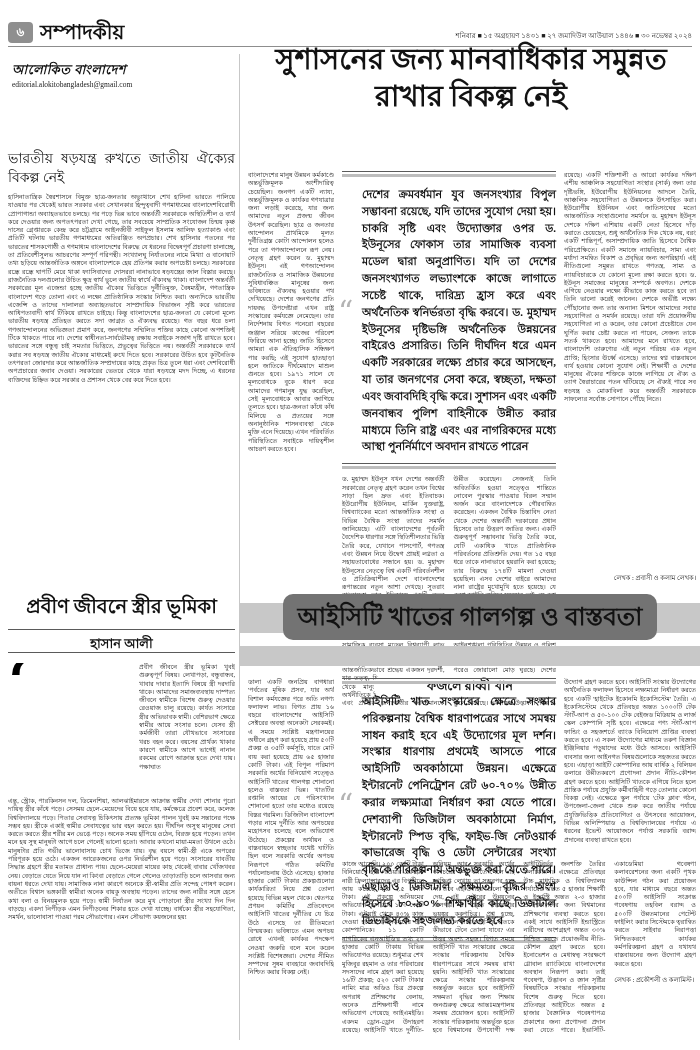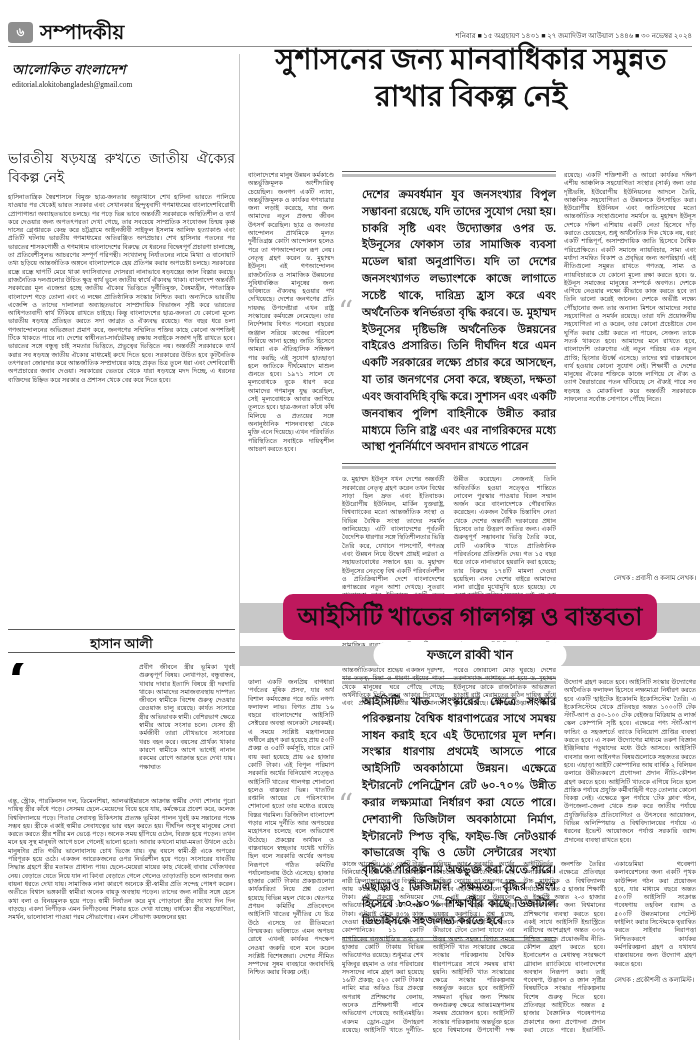--- a/index.html
+++ b/index.html
@@ -44,23 +44,23 @@
   .m1-center{left:342px;top:171px;width:214px;}
   .quote-box{position:relative;padding:9px 0 8px 0;}
   .quote-glyph{position:absolute;left:-4px;top:42%;font-size:30px;color:#b3b3b3;font-family:"DejaVu Serif",serif;line-height:1;}
   .quote-text{margin-left:20px;width:194px;font-size:11px;font-weight:600;line-height:1.53;text-align:justify;}
   .m1-twocol{margin-top:6px;height:238px;column-count:2;column-gap:9px;column-fill:auto;}
   .m1-col-right{left:564px;top:171px;width:132px;height:412px;}
   .signature{position:absolute;bottom:0;right:0;font-size:6.6px;}
   
   .m2-hband{left:240px;top:603px;width:460px;height:30px;background:#c8c8c8;}
   .m2-hbox{position:absolute;left:50%;transform:translateX(-50%);top:-9px;width:374px;height:46px;
-           background:#be185d;border-radius:10px;text-align:center;font-size:24.5px;font-weight:bold;line-height:46px;}
+           background:#737373;border-radius:10px;text-align:center;font-size:24.5px;font-weight:bold;line-height:46px;}
   .m2-band{left:240px;top:646px;width:460px;height:20px;}
-  .m2-pill{width:193px;height:26px;line-height:26px;}
+  .m2-pill{width:193px;height:26px;line-height:26px;margin-top:31px;}
   .m2-col-left{left:248px;top:678px;width:86px;height:360px;}
   .m2-center{left:342px;top:678px;width:214px;}
   .m2-col-right{left:564px;top:678px;width:132px;height:172px;}
   .m2-bottom{left:342px;top:860px;width:354px;height:178px;column-count:4;column-gap:9px;column-fill:auto;}
   .m2-sig{font-size:6.6px;margin-top:8px;}
 </style>
 </head>
 <body>
 
 <div class="page">
@@ -69,20 +69,21 @@
   <div class="abs section-title">সম্পাদকীয়</div>
   <div class="abs dateline">শনিবার ■ ১৫ অগ্রহায়ণ ১৪৩১ ■ ২৭ জমাদিউল আউয়াল ১৪৪৬ ■ ৩০ নভেম্বর ২০২৪</div>
   <div class="abs hdr-rule"></div>
 
   <div class="abs masthead-name">আলোকিত বাংলাদেশ</div>
   <div class="abs masthead-email">editorial.alokitobangladesh@gmail.com</div>
 
   <div class="abs l1-headline">ভারতীয় ষড়যন্ত্র রুখতে জাতীয় ঐক্যের বিকল্প নেই</div>
   <div class="abs tiny l1-body">হাসিনাতান্ত্রিক স্বৈরশাসনে বিমুক্ত ছাত্র-জনতার অভ্যুত্থানে শেখ হাসিনা ভারতে পালিয়ে যাওয়ার পর থেকেই ভারত সরকার এবং সেখানকার হিন্দুত্ববাদী গণমাধ্যমের বাংলাদেশবিরোধী প্রোপাগান্ডা অব্যাহতভাবে চলছে। পর পড়ে ভিন্ন ভাবে অন্তর্বর্তী সরকারকে অস্থিতিশীল ও ব্যর্থ করে দেওয়ার জন্য অপতৎপরতা দেখা গেছে, তার সবচেয়ে সাম্প্রতিক সংযোজন চিন্ময় কৃষ্ণ দাসের গ্রেপ্তারকে কেন্দ্র করে চট্টগ্রামে আইনজীবী সাইফুল ইসলাম আলিফ হত্যাকাণ্ড এবং প্রতিটি ঘটনায় ভারতীয় গণমাধ্যমের অতিরঞ্জিত অপপ্রচার। শেখ হাসিনার পতনের পর ভারতের শাসকগোষ্ঠী ও গণমাধ্যম বাংলাদেশের বিরুদ্ধে যে ধরনের বিদ্বেষপূর্ণ প্রচারণা চালাচ্ছে, তা প্রতিবেশীসুলভ আচরণের সম্পূর্ণ পরিপন্থী। সংখ্যালঘু নির্যাতনের নামে মিথ্যা ও বানোয়াট তথ্য ছড়িয়ে আন্তর্জাতিক অঙ্গনে বাংলাদেশকে হেয় প্রতিপন্ন করার অপচেষ্টা চলছে। সরকারের রন্ধ্রে রন্ধ্রে ঘাপটি মেরে থাকা ফ্যাসিবাদের দোসররা নানাভাবে ষড়যন্ত্রের জাল বিস্তার করছে। রাজনৈতিক দলগুলোর উচিত ক্ষুদ্র স্বার্থ ভুলে জাতীয় স্বার্থে ঐক্যবদ্ধ থাকা। বাংলাদেশ অন্তর্বর্তী সরকারের মূল এজেন্ডা হচ্ছে জাতীয় ঐক্যের ভিত্তিতে দুর্নীতিমুক্ত, বৈষম্যহীন, গণতান্ত্রিক বাংলাদেশ গড়ে তোলা এবং এ লক্ষ্যে প্রাতিষ্ঠানিক সংস্কার নিশ্চিত করা। অন্যদিকে ভারতীয় এজেন্সি ও তাদের দালালরা অব্যাহতভাবে সাম্প্রদায়িক বিভাজন সৃষ্টি করে ভারতের আধিপত্যবাদী স্বার্থ টিকিয়ে রাখতে চাইছে। কিন্তু বাংলাদেশের ছাত্র-জনতা যে কোনো মূল্যে ভারতীয় ষড়যন্ত্র প্রতিহত করতে সদা জাগ্রত ও ঐক্যবদ্ধ রয়েছে। গত বছর ধরে চলা গণআন্দোলনের অভিজ্ঞতা প্রমাণ করে, জনগণের সম্মিলিত শক্তির কাছে কোনো অপশক্তিই টিকে থাকতে পারে না। দেশের স্বাধীনতা-সার্বভৌমত্ব রক্ষায় সবাইকে সজাগ দৃষ্টি রাখতে হবে। ভারতের সঙ্গে বন্ধুত্ব চাই সমতার ভিত্তিতে, প্রভুত্বের ভিত্তিতে নয়। অন্তর্বর্তী সরকারকে ব্যর্থ করার সব ষড়যন্ত্র জাতীয় ঐক্যের মাধ্যমেই রুখে দিতে হবে। সরকারের উচিত হবে কূটনৈতিক তৎপরতা জোরদার করে আন্তর্জাতিক সম্প্রদায়ের কাছে প্রকৃত চিত্র তুলে ধরা এবং দেশবিরোধী অপপ্রচারের জবাব দেওয়া। সরকারের ভেতরে থেকে যারা ষড়যন্ত্রে মদদ দিচ্ছে, এ ধরনের ব্যক্তিদের চিহ্নিত করে সরকার ও প্রশাসন থেকে বের করে দিতে হবে।</div>
 
+  <div class="abs l2-headline">প্রবীণ জীবনে স্ত্রীর ভূমিকা</div>
   <div class="abs rule-thin l2-rule-a"></div>
   <div class="abs l2-author">হাসান আলী</div>
   <div class="abs rule-thin l2-rule-b"></div>
 
   <div class="abs l2-quote-row">
     <div class="l2-quote-left">
       <span class="l2-quote-glyph">‘</span>
     </div>
     <div class="l2-quote-side tiny">প্রবীণ জীবনে স্ত্রীর ভূমিকা খুবই গুরুত্বপূর্ণ বিষয়। লেখাপড়া, বন্ধুবান্ধব, খাবার দাবার ইত্যাদি বিষয়ে স্ত্রী দরদারি থাকে। আমাদের সমাজব্যবস্থায় দাম্পত্য জীবনে স্বামীকে বিশেষ গুরুত্ব দেওয়ার রেওয়াজ চালু রয়েছে। কার্যত সংসারে স্ত্রীর অভিভাবক স্বামী। বেশিরভাগ ক্ষেত্রে স্বামীর আয়ে সংসার চলে। যেসব স্ত্রী কর্মজীবী তারা যৌথভাবে সংসারের খরচ বহন করে। বয়সের প্রার্থক্য থাকার কারণে স্বামীকে আগে ভাগেই নানান রকমের রোগে আক্রান্ত হতে দেখা যায়। পক্ষাঘাত</div>
   </div>

